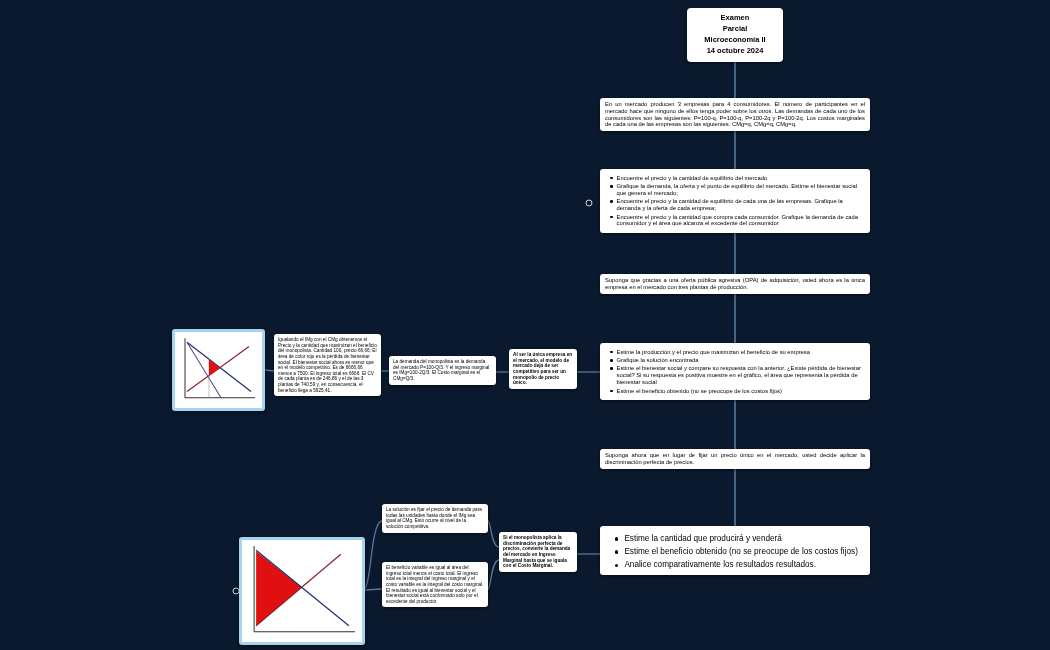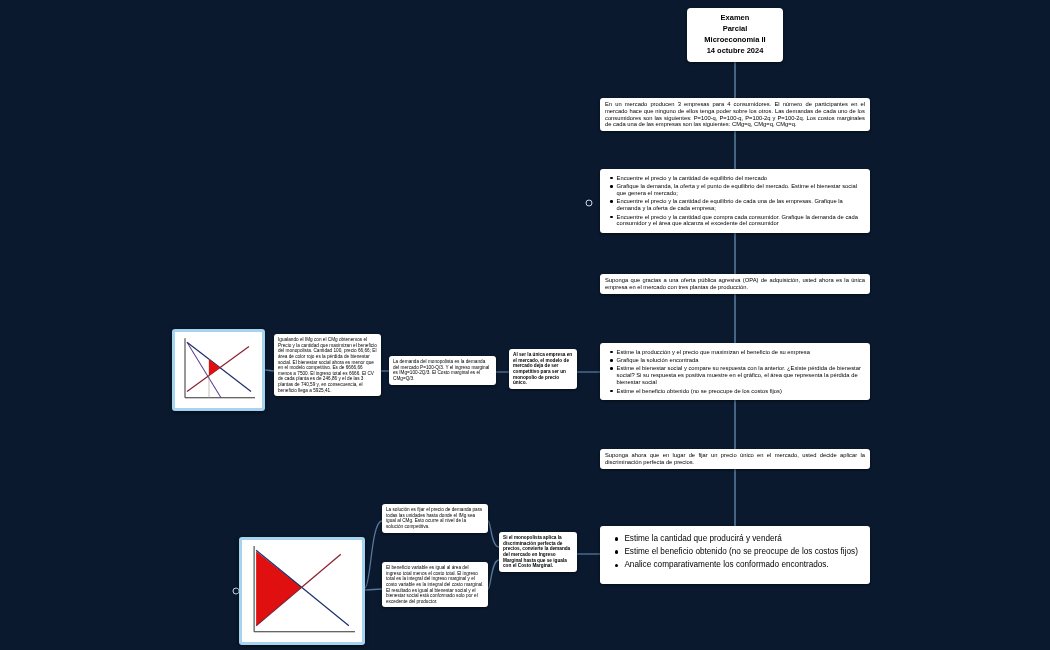--- a/index.html
+++ b/index.html
@@ -20,21 +20,21 @@
   .node{position:absolute;background:var(--box-bg);color:var(--text);border-radius:3px;
         box-shadow:0 1px 3px rgba(0,0,0,.55);}
   .title-node{left:687px;top:8px;width:96px;padding:5px 2px;font-size:7.5px;font-weight:bold;
               text-align:center;white-space:pre-line;line-height:1.45;border-radius:4px;}
   .para{font-size:5.8px;line-height:1.18;padding:3px 5px;text-align:justify;}
   .tiny{font-size:4.7px;line-height:1.2;padding:3px 4px;text-align:left;}
   .bold{font-weight:bold;}
   .bullets{padding:4px 6px 4px 3px;}
   .bullet-item{display:flex;align-items:flex-start;margin:1.6px 0;font-size:5.8px;line-height:1.18;}
   .dot{flex:0 0 auto;width:2.6px;height:2.6px;border-radius:50%;background:#000;margin:2px 4px 0 7px;}
-  .big-bullets{padding:5px 8px 11px 5px;}
+  .big-bullets{padding:5px 8px 2px 5px;}
   .big-bullets .bullet-item{font-size:8.2px;line-height:1.3;margin:2.6px 0;}
   .big-bullets .dot{width:3.4px;height:3.4px;margin:3.6px 6px 0 10px;}
   .b-market{left:600px;top:98px;width:270px;}
   .b-tasks1{left:600px;top:169px;width:270px;}
   .b-opa{left:600px;top:274px;width:270px;}
   .b-tasks2{left:600px;top:343px;width:270px;}
   .b-disc{left:600px;top:449px;width:270px;}
   .b-tasks3{left:600px;top:526px;width:270px;}
   .b-mono-note{left:509px;top:349px;width:68px;}
   .b-mono-demand{left:389px;top:356px;width:107px;}
@@ -121,21 +121,21 @@
     <div class="bullet-item">
       <span class="dot"></span>
       <span>Estime la cantidad que producirá y venderá</span>
     </div>
     <div class="bullet-item">
       <span class="dot"></span>
       <span>Estime el beneficio obtenido (no se preocupe de los costos fijos)</span>
     </div>
     <div class="bullet-item">
       <span class="dot"></span>
-      <span>Analice comparativamente los conformado encontrados.</span>
+      <span>Analice comparativamente los resultados resultados.</span>
     </div>
   </div>
 
   <div class="node tiny bold b-mono-note">Al ser la única empresa en el mercado, el modelo de mercado deja de ser competitivo para ser un monopolio de precio único.</div>
 
   <div class="node tiny b-mono-demand">La demanda del monopolista es la demanda del mercado P=100-Q/3. Y el ingreso marginal es IMg=100-2Q/3. El Costo marginal es el CMg=Q/3.</div>
 
   <div class="node tiny b-mono-sol">Igualando el IMg con el CMg obtenemos el Precio y la cantidad que maximizan el beneficio del monopolista. Cantidad 100, precio 66,66; El área de color rojo es la pérdida de bienestar social. El bienestar social ahora es menor que en el modelo competitivo. Es de 6666,66 menos a 7500. El ingreso total es 6666. El CV de cada planta es de 246,86 y el de las 3 plantas de 740,59 y, en consecuencia, el beneficio llega a 5925,41.</div>
 
   <div class="graph-frame g-mono">

